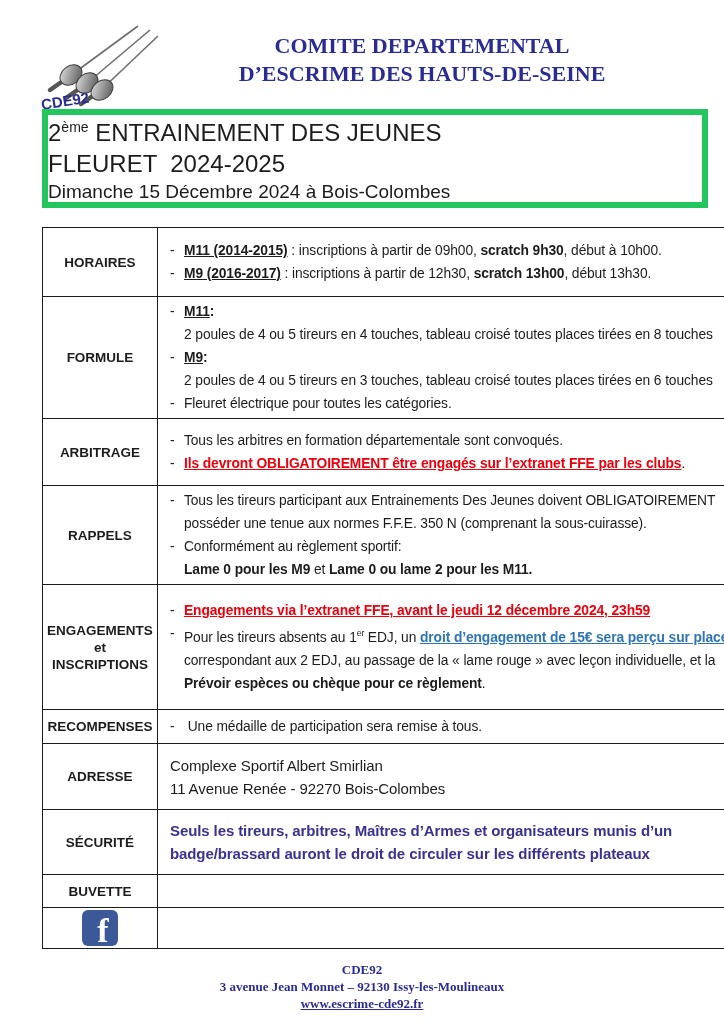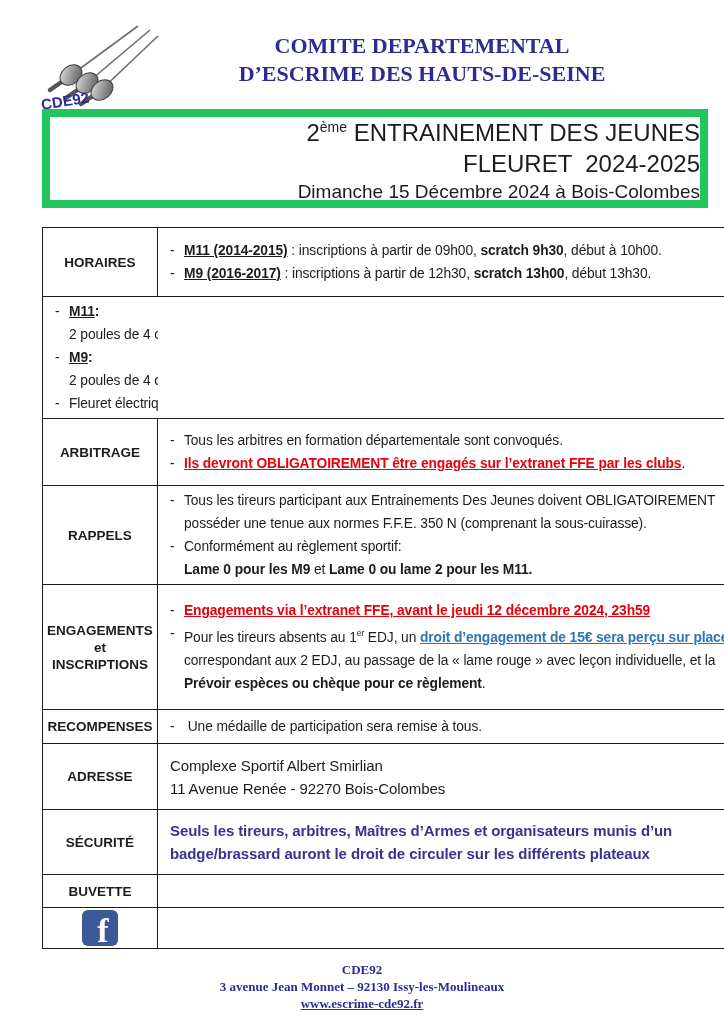--- a/index.html
+++ b/index.html
@@ -10,22 +10,22 @@
   .logo { position:absolute; left:34px; top:14px; width:125px; height:105px; }
   .org-title {
     position:absolute; left:130px; right:10px; top:32px; text-align:center;
     font-family:"Liberation Serif", serif; font-weight:bold;
     font-size:22px; line-height:28px; color:var(--navy);
   }
 
   
   .title-box {
     position:absolute; left:42px; top:109px; width:666px; height:99px;
-    border:8px solid #22c55e; display:flex; flex-direction:column;
-    align-items:flex-end; justify-content:center; color:#1c1c1c;
+    border:6px solid #22c55e; display:flex; flex-direction:column;
+    align-items:flex-start; justify-content:center; color:#1c1c1c;
   }
   .title-l1 { font-size:24px; line-height:31px; }
   .title-l1 .sup-big { vertical-align:super; font-size:14px; }
   .title-l2 { font-size:24px; line-height:31px; white-space:pre; }
   .title-l3 { font-size:19px; line-height:26px; }
 
   
   .rules { position:absolute; left:42px; top:227px; width:692px; border:1.5px solid #1c1c1c; }
   .t-row { display:grid; grid-template-columns:115px 1fr; border-top:1px solid #1c1c1c; }
   .t-row:first-child { border-top:none; }
@@ -118,20 +118,21 @@
             <span class="dash">-</span>
             <span class="txt"><span class="b u">M11 (2014-2015)</span><span> : inscriptions à partir de 09h00, </span><span class="b">scratch 9h30</span><span>, début à 10h00.</span></span>
           </div>
           <div class="line">
             <span class="dash">-</span>
             <span class="txt"><span class="b u">M9 (2016-2017)</span><span> : inscriptions à partir de 12h30, </span><span class="b">scratch 13h00</span><span>, début 13h30.</span></span>
           </div>
         </div>
       </div>
       <div class="t-row" style="min-height: 116px;">
+        <div class="t-label">FORMULE</div>
         <div class="t-cell">
           <div class="line">
             <span class="dash">-</span>
             <span class="txt"><span class="b u">M11</span><span class="b">:</span></span>
           </div>
           <div class="line ind">
             <span class="txt"><span>2 poules de 4 ou 5 tireurs en 4 touches, tableau croisé toutes places tirées en 8 touches</span></span>
           </div>
           <div class="line">
             <span class="dash">-</span>

